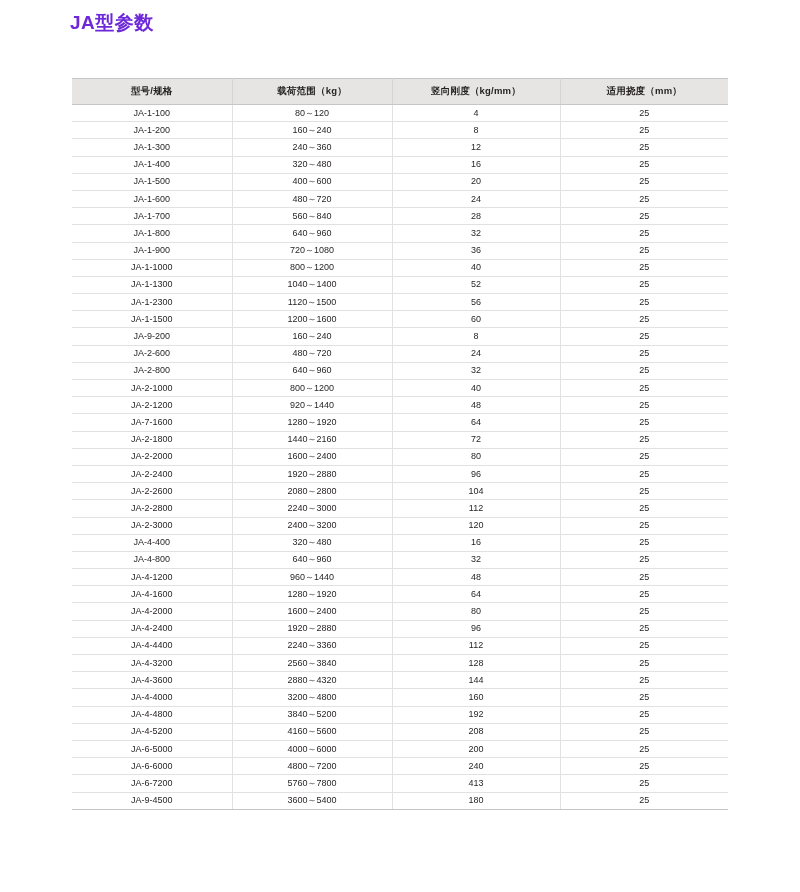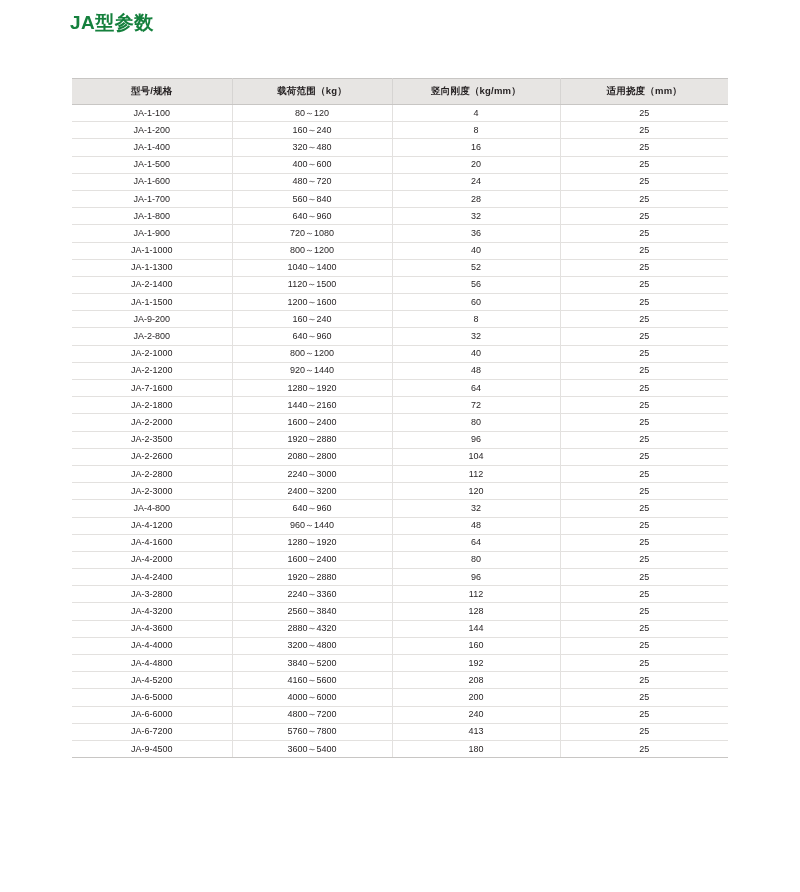--- a/index.html
+++ b/index.html
@@ -20,21 +20,21 @@
     height: 892px;
     box-sizing: border-box;
   }
   .page-title {
     position: absolute;
     left: 70px;
     top: 10px;
     font-size: 19px;
     font-weight: bold;
     letter-spacing: 0.5px;
-    color: #15803d;
+    color: #6d28d9;
   }
   .table-wrap {
     position: absolute;
     left: 72px;
     top: 78px;
     width: 656px;
   }
   table.spec {
     border-collapse: collapse;
     width: 656px;
@@ -106,20 +106,26 @@
             <td class="col-sep">4</td>
             <td>25</td>
           </tr>
           <tr>
             <td class="col-sep">JA-1-200</td>
             <td class="col-sep">160～240</td>
             <td class="col-sep">8</td>
             <td>25</td>
           </tr>
           <tr>
+            <td class="col-sep">JA-1-300</td>
+            <td class="col-sep">240～360</td>
+            <td class="col-sep">12</td>
+            <td>25</td>
+          </tr>
+          <tr>
             <td class="col-sep">JA-1-400</td>
             <td class="col-sep">320～480</td>
             <td class="col-sep">16</td>
             <td>25</td>
           </tr>
           <tr>
             <td class="col-sep">JA-1-500</td>
             <td class="col-sep">400～600</td>
             <td class="col-sep">20</td>
             <td>25</td>
@@ -154,38 +160,44 @@
             <td class="col-sep">40</td>
             <td>25</td>
           </tr>
           <tr>
             <td class="col-sep">JA-1-1300</td>
             <td class="col-sep">1040～1400</td>
             <td class="col-sep">52</td>
             <td>25</td>
           </tr>
           <tr>
-            <td class="col-sep">JA-2-1400</td>
+            <td class="col-sep">JA-1-2300</td>
             <td class="col-sep">1120～1500</td>
             <td class="col-sep">56</td>
             <td>25</td>
           </tr>
           <tr>
             <td class="col-sep">JA-1-1500</td>
             <td class="col-sep">1200～1600</td>
             <td class="col-sep">60</td>
             <td>25</td>
           </tr>
           <tr>
             <td class="col-sep">JA-9-200</td>
             <td class="col-sep">160～240</td>
             <td class="col-sep">8</td>
             <td>25</td>
           </tr>
           <tr>
+            <td class="col-sep">JA-2-600</td>
+            <td class="col-sep">480～720</td>
+            <td class="col-sep">24</td>
+            <td>25</td>
+          </tr>
+          <tr>
             <td class="col-sep">JA-2-800</td>
             <td class="col-sep">640～960</td>
             <td class="col-sep">32</td>
             <td>25</td>
           </tr>
           <tr>
             <td class="col-sep">JA-2-1000</td>
             <td class="col-sep">800～1200</td>
             <td class="col-sep">40</td>
             <td>25</td>
@@ -208,21 +220,21 @@
             <td class="col-sep">72</td>
             <td>25</td>
           </tr>
           <tr>
             <td class="col-sep">JA-2-2000</td>
             <td class="col-sep">1600～2400</td>
             <td class="col-sep">80</td>
             <td>25</td>
           </tr>
           <tr>
-            <td class="col-sep">JA-2-3500</td>
+            <td class="col-sep">JA-2-2400</td>
             <td class="col-sep">1920～2880</td>
             <td class="col-sep">96</td>
             <td>25</td>
           </tr>
           <tr>
             <td class="col-sep">JA-2-2600</td>
             <td class="col-sep">2080～2800</td>
             <td class="col-sep">104</td>
             <td>25</td>
           </tr>
@@ -232,20 +244,26 @@
             <td class="col-sep">112</td>
             <td>25</td>
           </tr>
           <tr>
             <td class="col-sep">JA-2-3000</td>
             <td class="col-sep">2400～3200</td>
             <td class="col-sep">120</td>
             <td>25</td>
           </tr>
           <tr>
+            <td class="col-sep">JA-4-400</td>
+            <td class="col-sep">320～480</td>
+            <td class="col-sep">16</td>
+            <td>25</td>
+          </tr>
+          <tr>
             <td class="col-sep">JA-4-800</td>
             <td class="col-sep">640～960</td>
             <td class="col-sep">32</td>
             <td>25</td>
           </tr>
           <tr>
             <td class="col-sep">JA-4-1200</td>
             <td class="col-sep">960～1440</td>
             <td class="col-sep">48</td>
             <td>25</td>
@@ -262,21 +280,21 @@
             <td class="col-sep">80</td>
             <td>25</td>
           </tr>
           <tr>
             <td class="col-sep">JA-4-2400</td>
             <td class="col-sep">1920～2880</td>
             <td class="col-sep">96</td>
             <td>25</td>
           </tr>
           <tr>
-            <td class="col-sep">JA-3-2800</td>
+            <td class="col-sep">JA-4-4400</td>
             <td class="col-sep">2240～3360</td>
             <td class="col-sep">112</td>
             <td>25</td>
           </tr>
           <tr>
             <td class="col-sep">JA-4-3200</td>
             <td class="col-sep">2560～3840</td>
             <td class="col-sep">128</td>
             <td>25</td>
           </tr>

